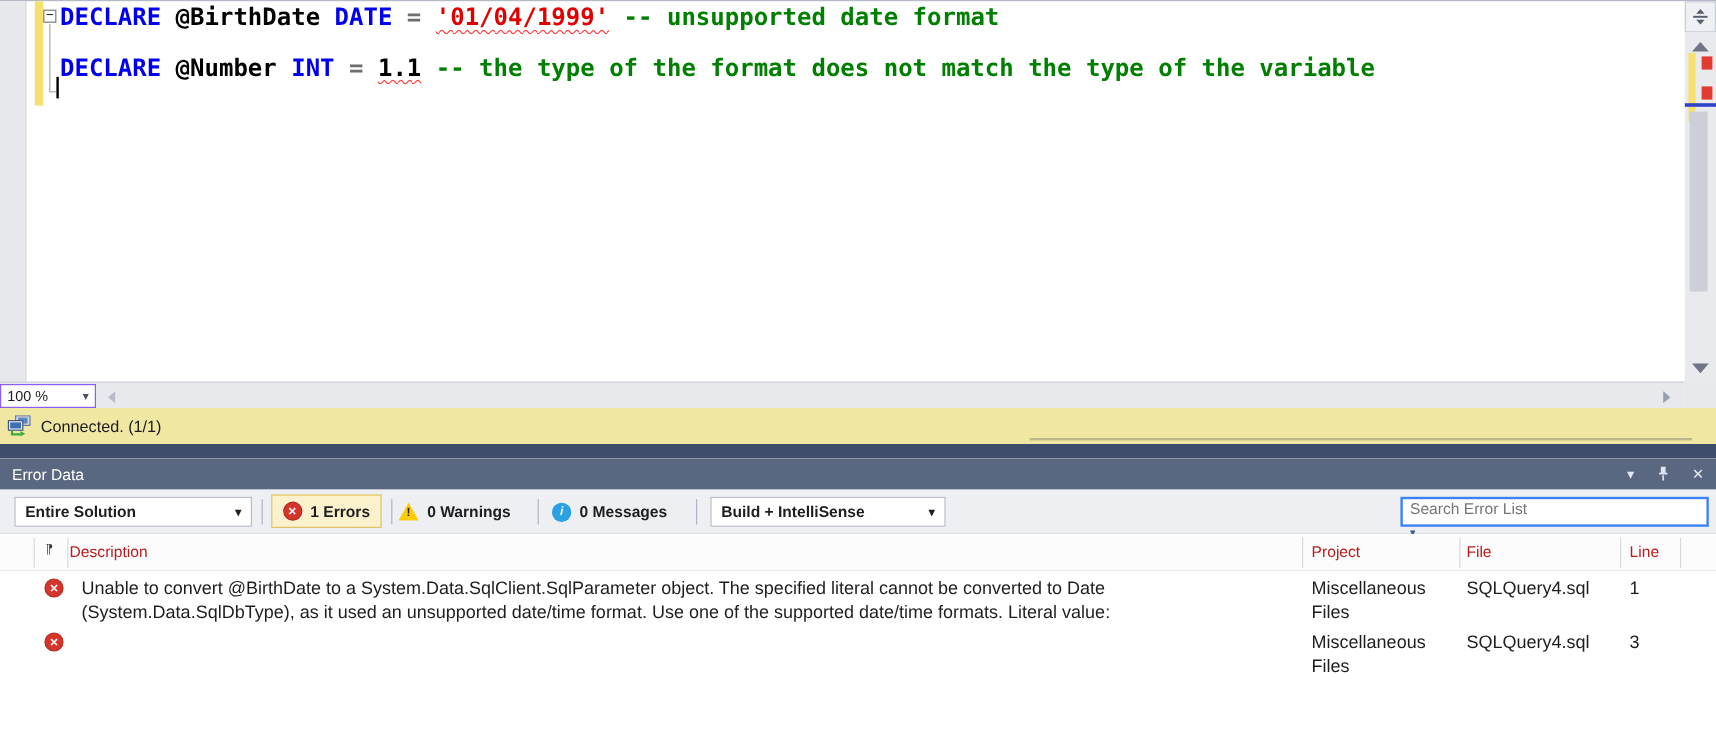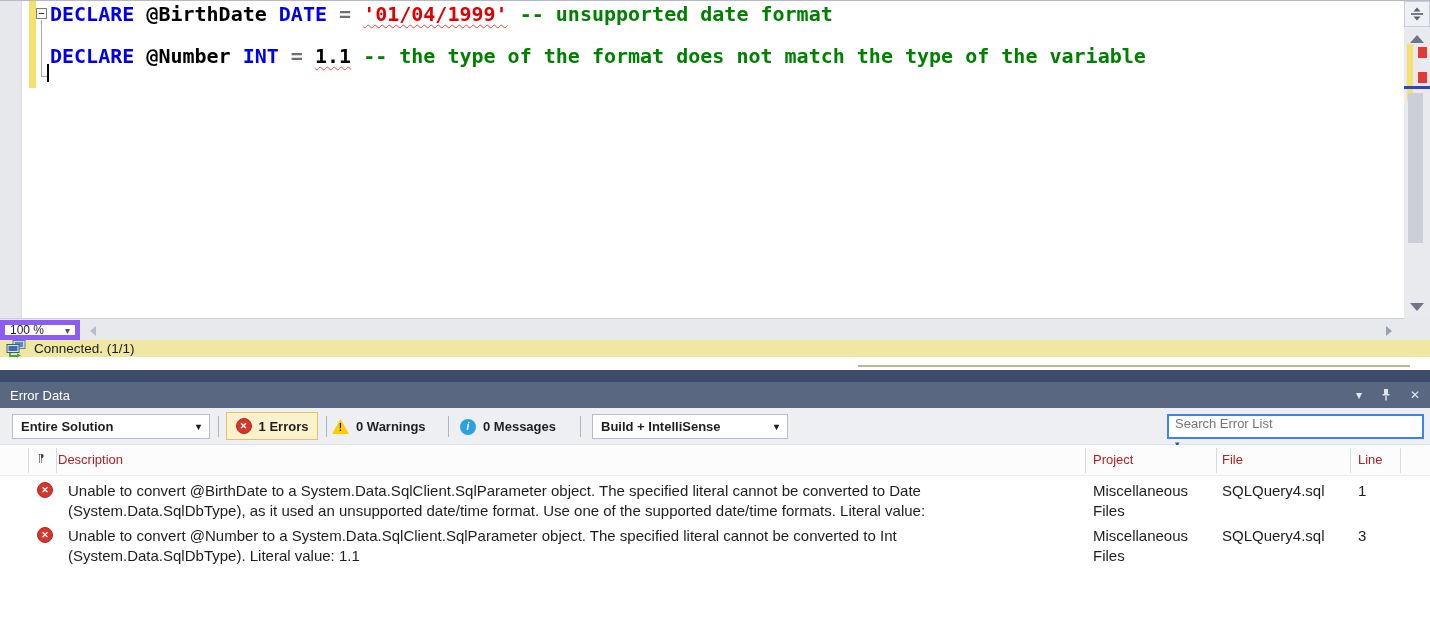--- a/index.html
+++ b/index.html
@@ -33,28 +33,28 @@
   .arr-up { left:6px; top:8px; border-left:7px solid transparent; border-right:7px solid transparent; border-bottom:8px solid #6f7585; }
   .arr-down { left:6px; bottom:8px; border-left:7px solid transparent; border-right:7px solid transparent; border-top:8px solid #6f7585; }
   .mark-yellow { position:absolute; left:3px; top:17px; width:6px; height:57px; background:var(--c-change-yellow); }
   .mark-red1 { position:absolute; left:14px; top:20px; width:9px; height:11px; background:#e23c32; }
   .mark-red2 { position:absolute; left:14px; top:45px; width:9px; height:11px; background:#e23c32; }
   .mark-blue { position:absolute; left:0; top:59px; width:26px; height:3px; background:#2f43c8; }
   .vthumb { position:absolute; left:4px; top:66px; width:15px; height:150px; background:#cdcfd8; }
 
   
   .hscroll { position:absolute; left:0; top:318px; width:1404px; height:22px; background:#e8e9ed; border-top:1px solid #ccd0da; }
-  .zoom-combo { position:absolute; left:0; top:1px; width:80px; height:20px; background:#fff; border:5px solid #8b5cf6; display:flex; align-items:center; padding:0 5px; font-size:12px; gap:4px; }
+  .zoom-combo { position:absolute; left:0; top:1px; width:80px; height:20px; background:#fff; border:1px solid #8b5cf6; display:flex; align-items:center; padding:0 5px; font-size:12px; gap:4px; }
   .zoom-combo .dd { margin-left:auto; font-size:10px; color:#4a4f5e; }
   .harr-left { left:90px; top:7px; border-top:5px solid transparent; border-bottom:5px solid transparent; border-right:6px solid #b9bdc9; }
   .harr-right { left:1386px; top:7px; border-top:5px solid transparent; border-bottom:5px solid transparent; border-left:6px solid #9aa0ae; }
   .corner { position:absolute; left:1404px; top:318px; width:26px; height:22px; background:#e8e9ed; }
 
   
-  .statusbar { position:absolute; left:0; top:340px; width:1430px; height:17px; background:var(--c-status-bg); display:flex; align-items:center; padding-left:6px; }
+  .statusbar { position:absolute; left:0; top:340px; width:1430px; height:30px; background:var(--c-status-bg); display:flex; align-items:center; padding-left:6px; }
   .status-text { margin-left:8px; font-size:13.5px; color:#1b1b1b; }
   .status-underline { position:absolute; left:858px; top:25px; width:552px; height:2px; background:#bdb78d; }
   .strip { position:absolute; left:0; top:370px; width:1430px; height:12px; background:var(--c-strip-bg); }
 
   
   .errorlist { position:absolute; left:0; top:382px; width:1430px; height:238px; background:#fff; }
   .el-title { position:absolute; left:0; top:0; width:1430px; height:26px; background:var(--c-title-bg); color:#fff; display:flex; align-items:center; padding-left:10px; font-size:13px; }
   .el-title-icons { position:absolute; right:10px; top:0; height:26px; display:flex; align-items:center; gap:18px; color:#e2e7f3; }
   .el-title-icons .tic { font-size:12px; cursor:default; }
   .el-close { font-size:13px; }
@@ -228,21 +228,20 @@
     <div id="rows">
         <div class="row">
           <span class="err-ic row-ic">✕</span>
           <div class="cell desc">Unable to convert @BirthDate to a System.Data.SqlClient.SqlParameter object. The specified literal cannot be converted to Date (System.Data.SqlDbType), as it used an unsupported date/time format. Use one of the supported date/time formats. Literal value: 01/04/1999</div>
           <div class="cell proj">Miscellaneous Files</div>
           <div class="cell file">SQLQuery4.sql</div>
           <div class="cell line">1</div>
         </div>
         <div class="row">
           <span class="err-ic row-ic">✕</span>
-          <div class="cell desc">Unable to convert @Number to a System.Data.SqlClient.SqlParameter object. The specified literal cannot be converted to Int (System.Data.SqlDbType). Literal value: 1.1</div>
           <div class="cell proj">Miscellaneous Files</div>
           <div class="cell file">SQLQuery4.sql</div>
           <div class="cell line">3</div>
         </div>
       </div>
   </div>
 
 </div>
 
 </body></html>

